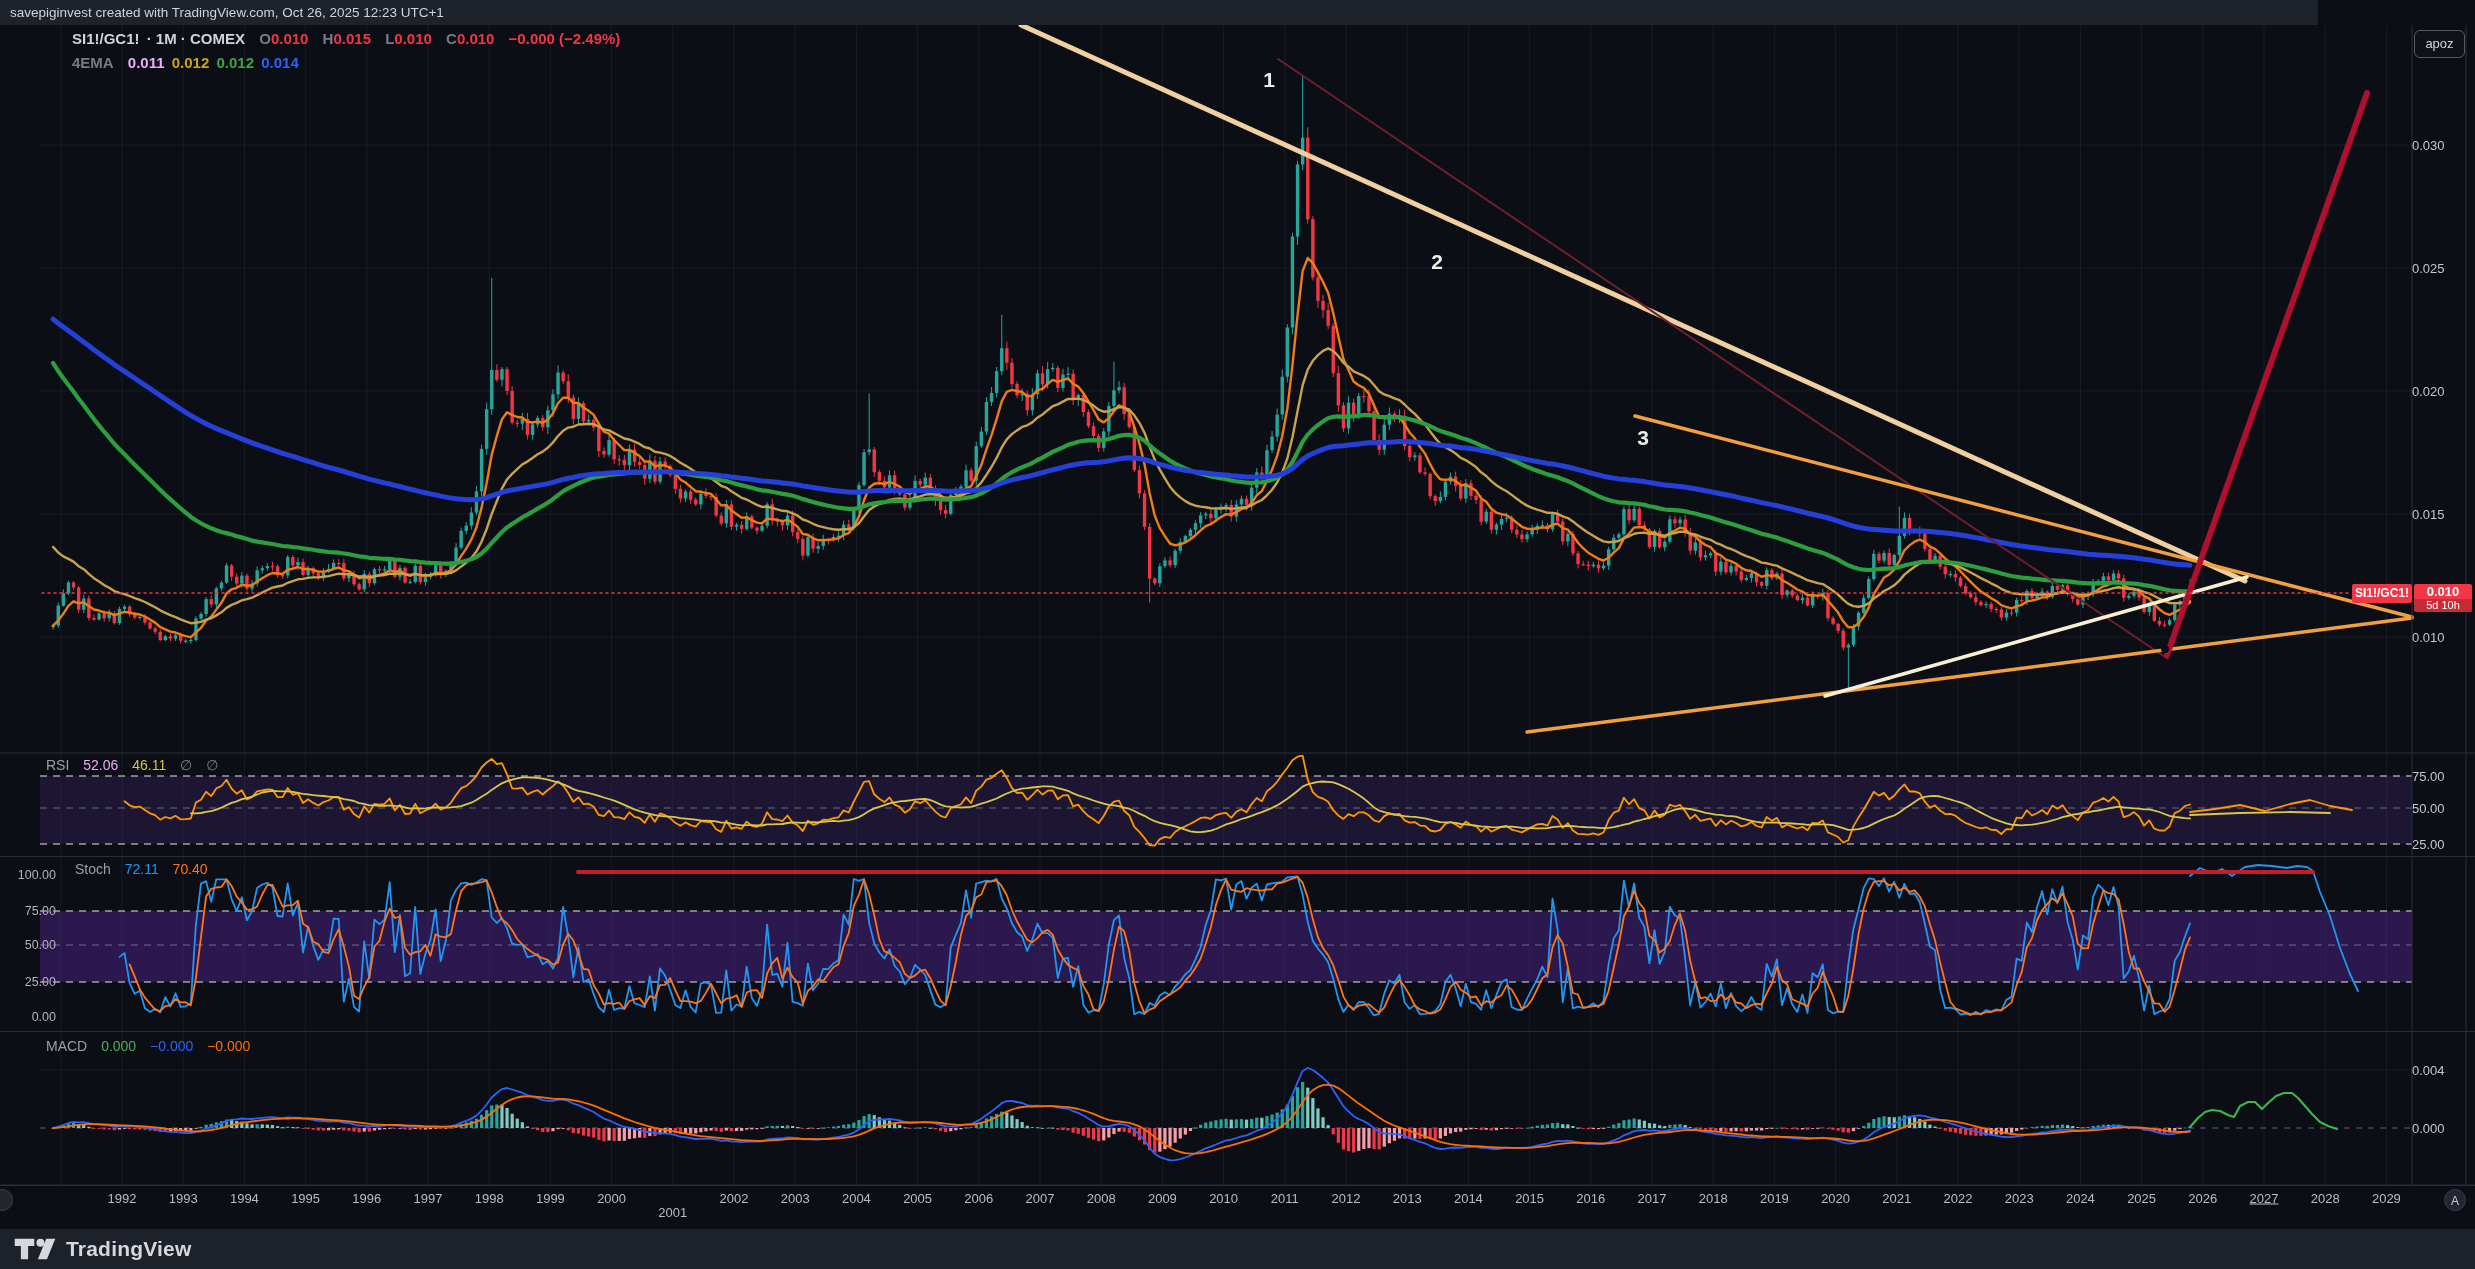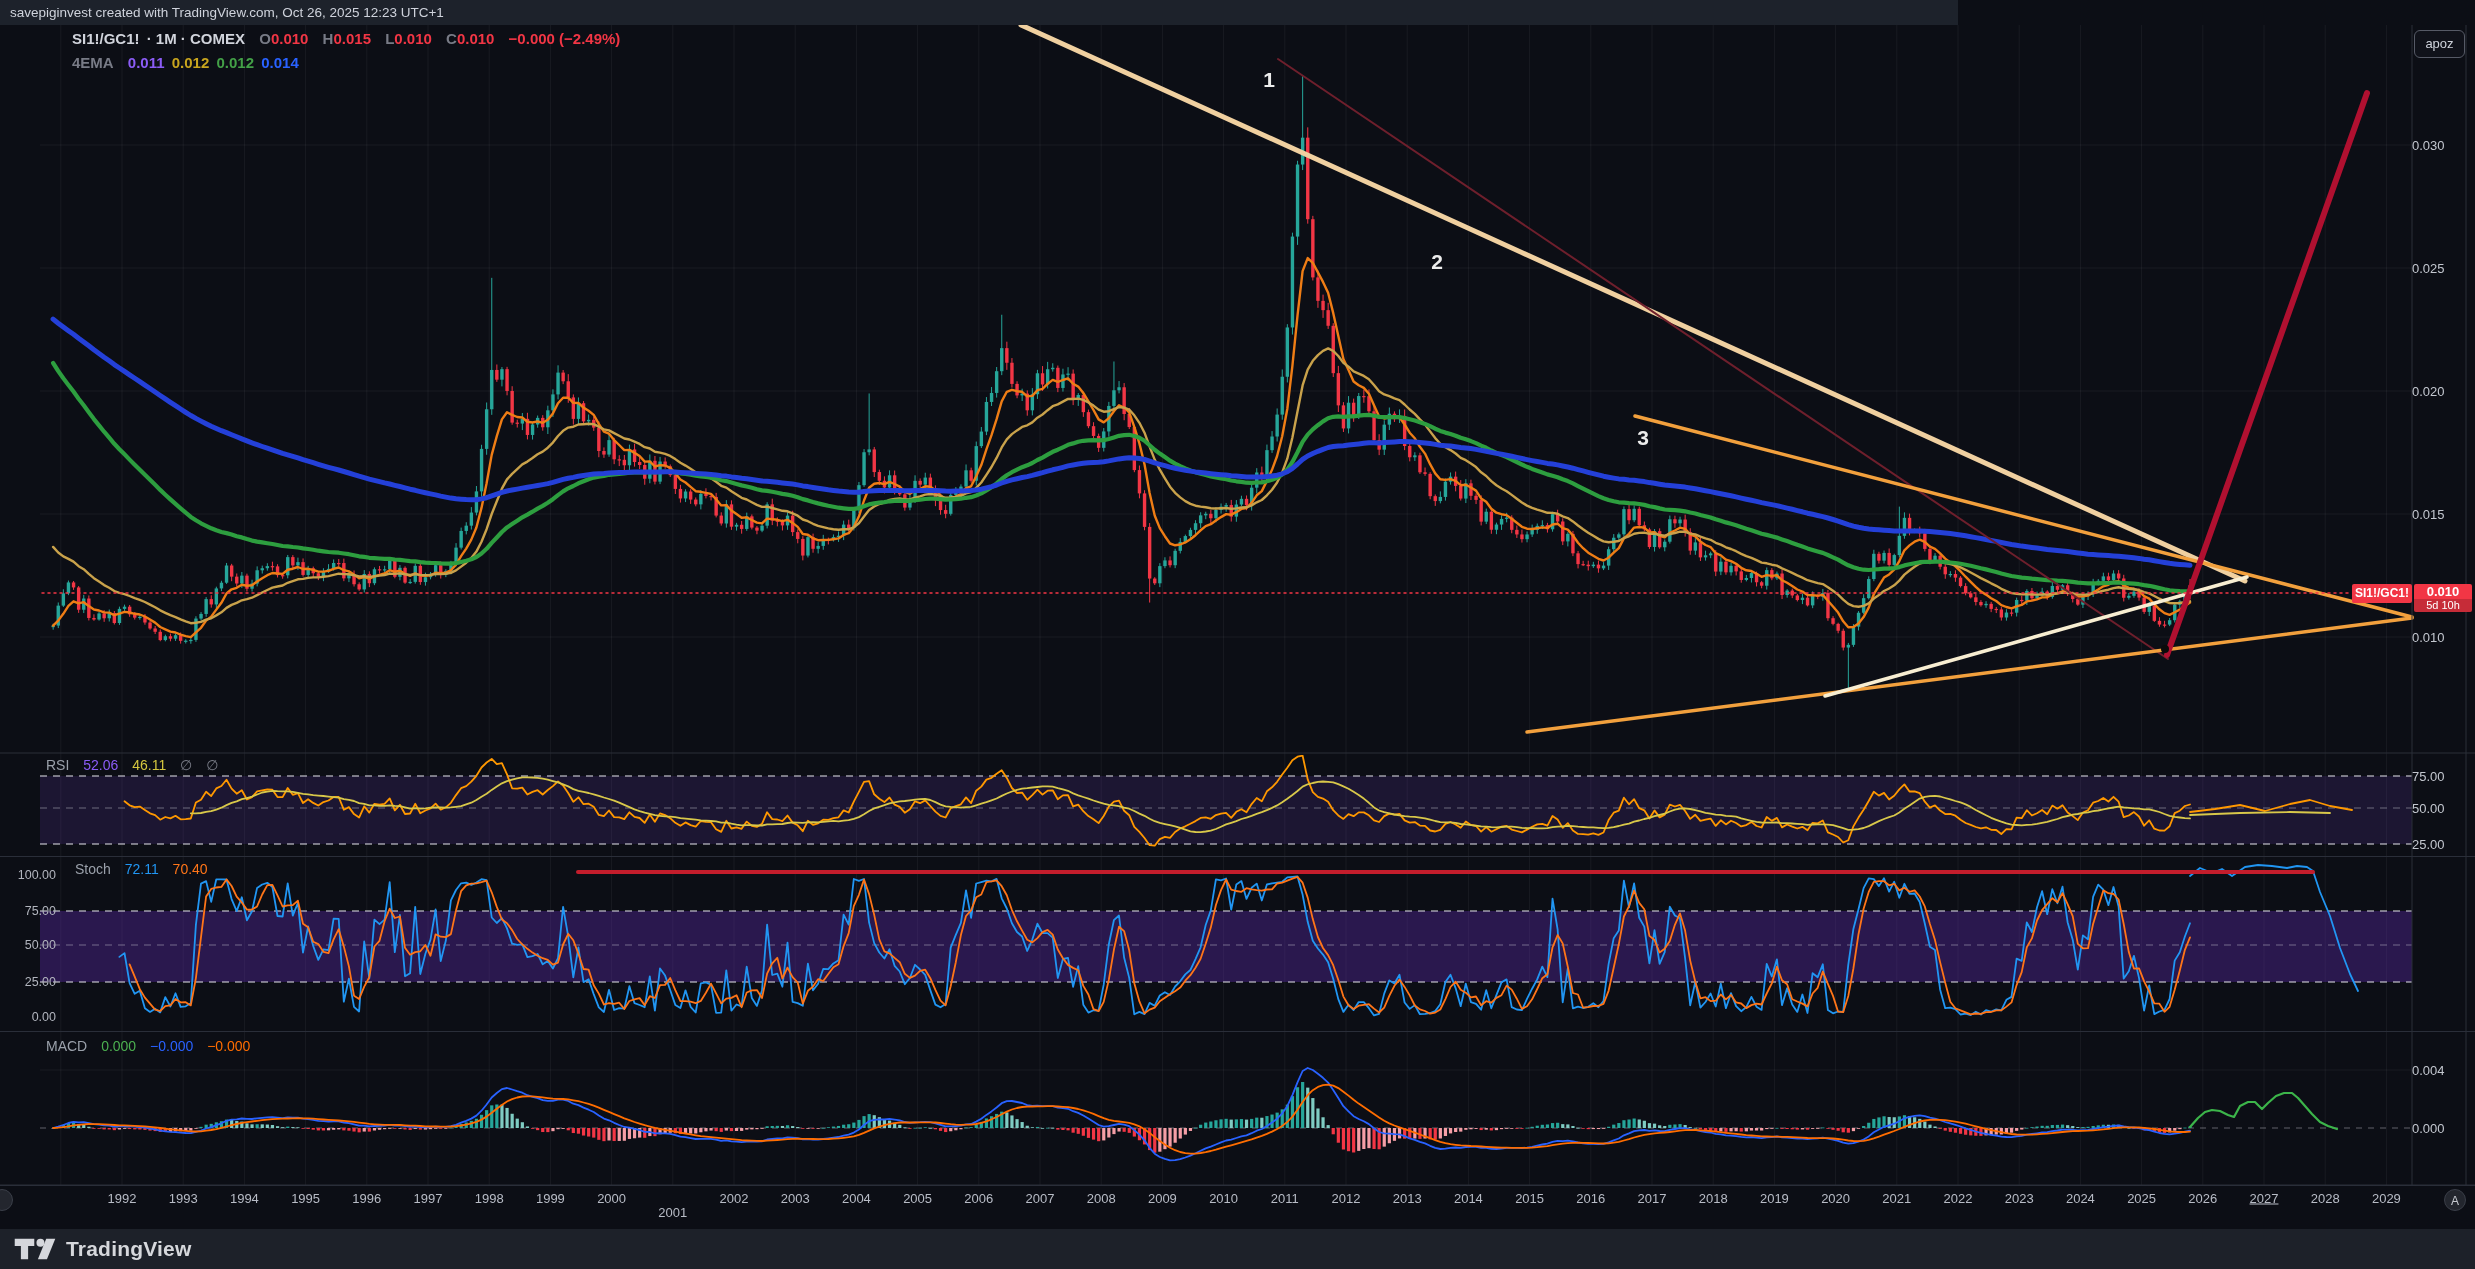--- a/index.html
+++ b/index.html
@@ -1,26 +1,26 @@
 <!DOCTYPE html>
 <html><head>
 <meta charset="utf-8">
 <style>
   html,body{margin:0;padding:0;background:#0c0e15;}
   body{width:2475px;height:1269px;position:relative;font-family:"Liberation Sans",sans-serif;overflow:hidden;}
   #chart{position:absolute;left:0;top:0;}
-  .topbar{position:absolute;left:0;top:0;width:1958px;height:25px;background:#1d222b;color:#cfd3dc;
+  .topbar{position:absolute;left:0;top:0;width:2318px;height:25px;background:#1d222b;color:#cfd3dc;
           font-size:13.5px;line-height:25px;padding-left:10px;box-sizing:border-box;}
   .legend{position:absolute;left:72px;color:#d1d4dc;font-size:15px;white-space:nowrap;font-weight:bold;}
   .legend span{margin-right:3px;}
   .gap{margin-right:10px !important;}
   .c-red{color:#f23645;}
   .c-gray{color:#787b86;}
   .c-white{color:#d1d4dc;}
-  .c-or{color:#8b5cf6;}
+  .c-or{color:#f0abfc;}
   .c-gold{color:#c8a51e;}
   .c-grn{color:#43a047;}
   .c-blu{color:#2962ff;}
   .c-ye{color:#d4c63f;}
   .c-sblu{color:#2196f3;}
   .c-sor{color:#ff7518;}
   .c-mgr{color:#4caf50;}
   .c-mor{color:#ff6d00;}
   .pane-label{position:absolute;color:#9aa0aa;font-size:14px;white-space:nowrap;}
   .pane-label span{margin-right:10px;}

